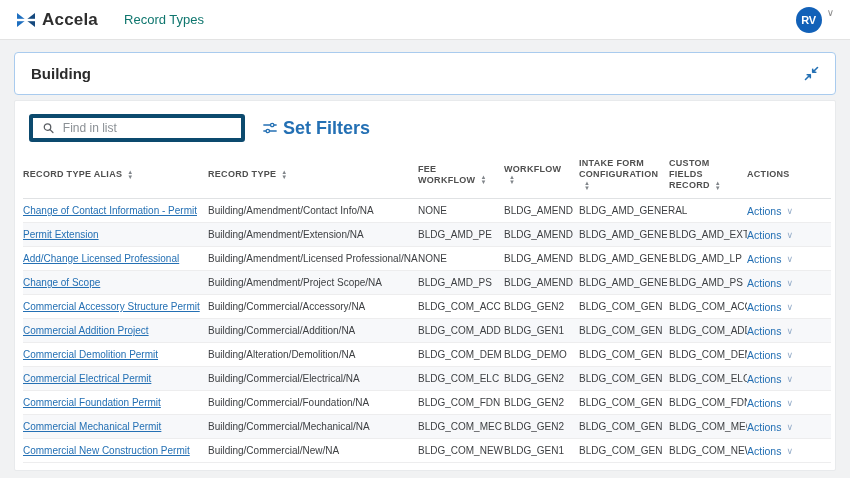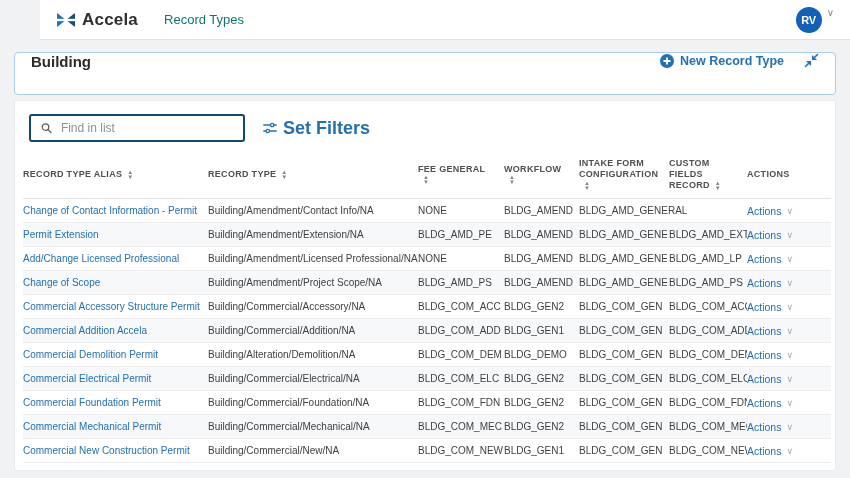--- a/index.html
+++ b/index.html
@@ -6,62 +6,62 @@
   html, body { margin: 0; padding: 0; }
   body {
     width: 850px; height: 478px; overflow: hidden;
     font-family: "Liberation Sans", sans-serif;
     background: var(--page-bg, #f1f2f3);
   }
 
   
   .topbar {
     height: 40px; background: #fff; border-bottom: 1px solid #e3e3e3;
-    display: flex; align-items: center; padding: 0 16px; margin-left: 40px;
+    display: flex; align-items: center; padding: 0 16px;
   }
   .brand { display: flex; align-items: center; gap: 6px; }
   .brand-text { font-size: 17px; font-weight: 700; color: #2e2e2e; letter-spacing: .2px; }
   .page-title { margin-left: 26px; font-size: 13px; color: #0f766e; }
   .user-area { margin-left: auto; display: flex; gap: 5px; }
   .avatar {
     width: 26px; height: 26px; border-radius: 50%;
     background: var(--avatar-bg, #1565c0); color: #fff;
     font-size: 11px; font-weight: 700;
     display: flex; align-items: center; justify-content: center;
   }
   .user-chevron { color: #8b8b8b; font-size: 10px; cursor: pointer; }
 
   
   .content { padding: 12px 14px 0; }
 
   .header-card {
     background: #fff; border: 1px solid var(--card-border, #a9cbee);
     border-radius: 4px; height: 43px; margin-bottom: 5px;
-    display: flex; align-items: flex-start; justify-content: space-between;
+    display: flex; align-items: center; justify-content: space-between;
     padding: 0 16px;
   }
   .card-title { font-size: 15px; font-weight: 700; color: #2b2b2b; margin: 0; }
   .card-actions { display: flex; align-items: center; gap: 20px; }
   .new-record {
     display: flex; align-items: center; gap: 6px;
     color: var(--accent, #2470b4); font-size: 12.5px; font-weight: 600;
     text-decoration: none; cursor: pointer;
   }
   .collapse-btn { display: flex; cursor: pointer; }
 
   .table-card {
     background: #fff; border: 1px solid #e8eaec; border-radius: 2px;
     height: 371px; padding: 8px 8px 0; overflow: hidden;
   }
 
   
   .toolbar { display: flex; align-items: center; margin: 5px 0 11px; padding-left: 6px; }
   .search-box {
     width: 216px; height: 28px; background: #fff;
-    border: 2px solid #0c4a6e; border-radius: 3px;
+    border: 4px solid #0c4a6e; border-radius: 3px;
     display: flex; align-items: center; gap: 7px; padding: 0 8px 0 10px;
   }
   .search-box input {
     border: none; outline: none; width: 100%; font-size: 12px; color: #333;
     font-family: "Liberation Sans", sans-serif; background: transparent;
   }
   .search-box input::placeholder { color: #8b9095; }
   .set-filters {
     margin-left: 18px; display: flex; align-items: center; gap: 6px;
     color: var(--accent, #2470b4); font-size: 18px; font-weight: 600;
@@ -79,21 +79,21 @@
     display: inline-flex; flex-direction: column; margin-left: 5px;
     vertical-align: middle; color: #80858a;
   }
   .sort span { font-size: 6px; line-height: 5px; }
   tbody td {
     font-size: 10px; color: #3e4043; height: 24px; padding: 0 8px 0 0;
     border-bottom: 1px solid #ededee; white-space: nowrap; overflow: hidden;
     vertical-align: middle;
   }
   tbody tr:nth-child(even) { background: var(--row-alt, #f7f8fa); }
-  .alias-link { color: var(--accent, #2470b4); cursor: pointer; }
+  .alias-link { color: var(--accent, #2470b4); text-decoration: underline; cursor: pointer; }
   .cell-intake { padding-right: 0; overflow: visible; }
   .cell-intake .clip {
     display: inline-block; max-width: 88px; overflow: hidden;
     white-space: nowrap; vertical-align: middle;
   }
   .cell-intake .clip.no-clip { max-width: none; overflow: visible; }
   .cell-custom { padding-right: 0; }
   .actions-link {
     display: inline-flex; align-items: center; gap: 5px;
     color: var(--accent, #2470b4); font-size: 10.5px;
@@ -119,27 +119,20 @@
     <div class="avatar">RV</div>
     <span class="user-chevron">∨</span>
   </div>
 </header>
 
 <main class="content">
 
   <section class="header-card">
     <h2 class="card-title">Building</h2>
     <div class="card-actions">
-      <a class="new-record">
-        <svg width="14" height="14" viewBox="0 0 14 14">
-          <circle cx="7" cy="7" r="7" fill="var(--accent, #2470b4)"></circle>
-          <path d="M7 3.5 V10.5 M3.5 7 H10.5" stroke="#ffffff" stroke-width="1.8"></path>
-        </svg>
-        <span>New Record Type</span>
-      </a>
       <span class="collapse-btn">
         <svg width="15" height="15" viewBox="0 0 15 15" fill="none" stroke="var(--accent, #2470b4)" stroke-width="1.6" stroke-linecap="round">
           <path d="M13.5 1.5 L8.7 6.3 M8.7 6.3 V3.2 M8.7 6.3 H11.8"></path>
           <path d="M1.5 13.5 L6.3 8.7 M6.3 8.7 H3.2 M6.3 8.7 V11.8"></path>
         </svg>
       </span>
     </div>
   </section>
 
   <section class="table-card">
@@ -175,21 +168,21 @@
       <thead>
         <tr>
           <th><span>RECORD TYPE ALIAS</span><span class="sort">
                 <span>▲</span>
                 <span>▼</span>
               </span></th>
           <th><span>RECORD TYPE</span><span class="sort">
                 <span>▲</span>
                 <span>▼</span>
               </span></th>
-          <th><span>FEE GENERAL</span><span class="sort">
+          <th><span>FEE WORKFLOW</span><span class="sort">
                 <span>▲</span>
                 <span>▼</span>
               </span></th>
           <th><span>WORKFLOW</span><span class="sort">
                 <span>▲</span>
                 <span>▼</span>
               </span></th>
           <th><span>INTAKE FORM CONFIGURATION</span><span class="sort">
                 <span>▲</span>
                 <span>▼</span>
@@ -271,21 +264,21 @@
     <td class="cell-custom">BLDG_COM_ACC</td>
     <td class="cell-actions">
       <a class="actions-link">
         <span>Actions</span>
         <span class="chev">∨</span>
       </a>
     </td>
   </tr>
 
   <tr>
-    <td class="cell-alias"><a class="alias-link">Commercial Addition Accela</a></td>
+    <td class="cell-alias"><a class="alias-link">Commercial Addition Project</a></td>
     <td class="cell-type">Building/Commercial/Addition/NA</td>
     <td class="cell-fee">BLDG_COM_ADD</td>
     <td class="cell-workflow">BLDG_GEN1</td>
     <td class="cell-intake"><span class="clip">BLDG_COM_GEN</span></td>
     <td class="cell-custom">BLDG_COM_ADD</td>
     <td class="cell-actions">
       <a class="actions-link">
         <span>Actions</span>
         <span class="chev">∨</span>
       </a>

